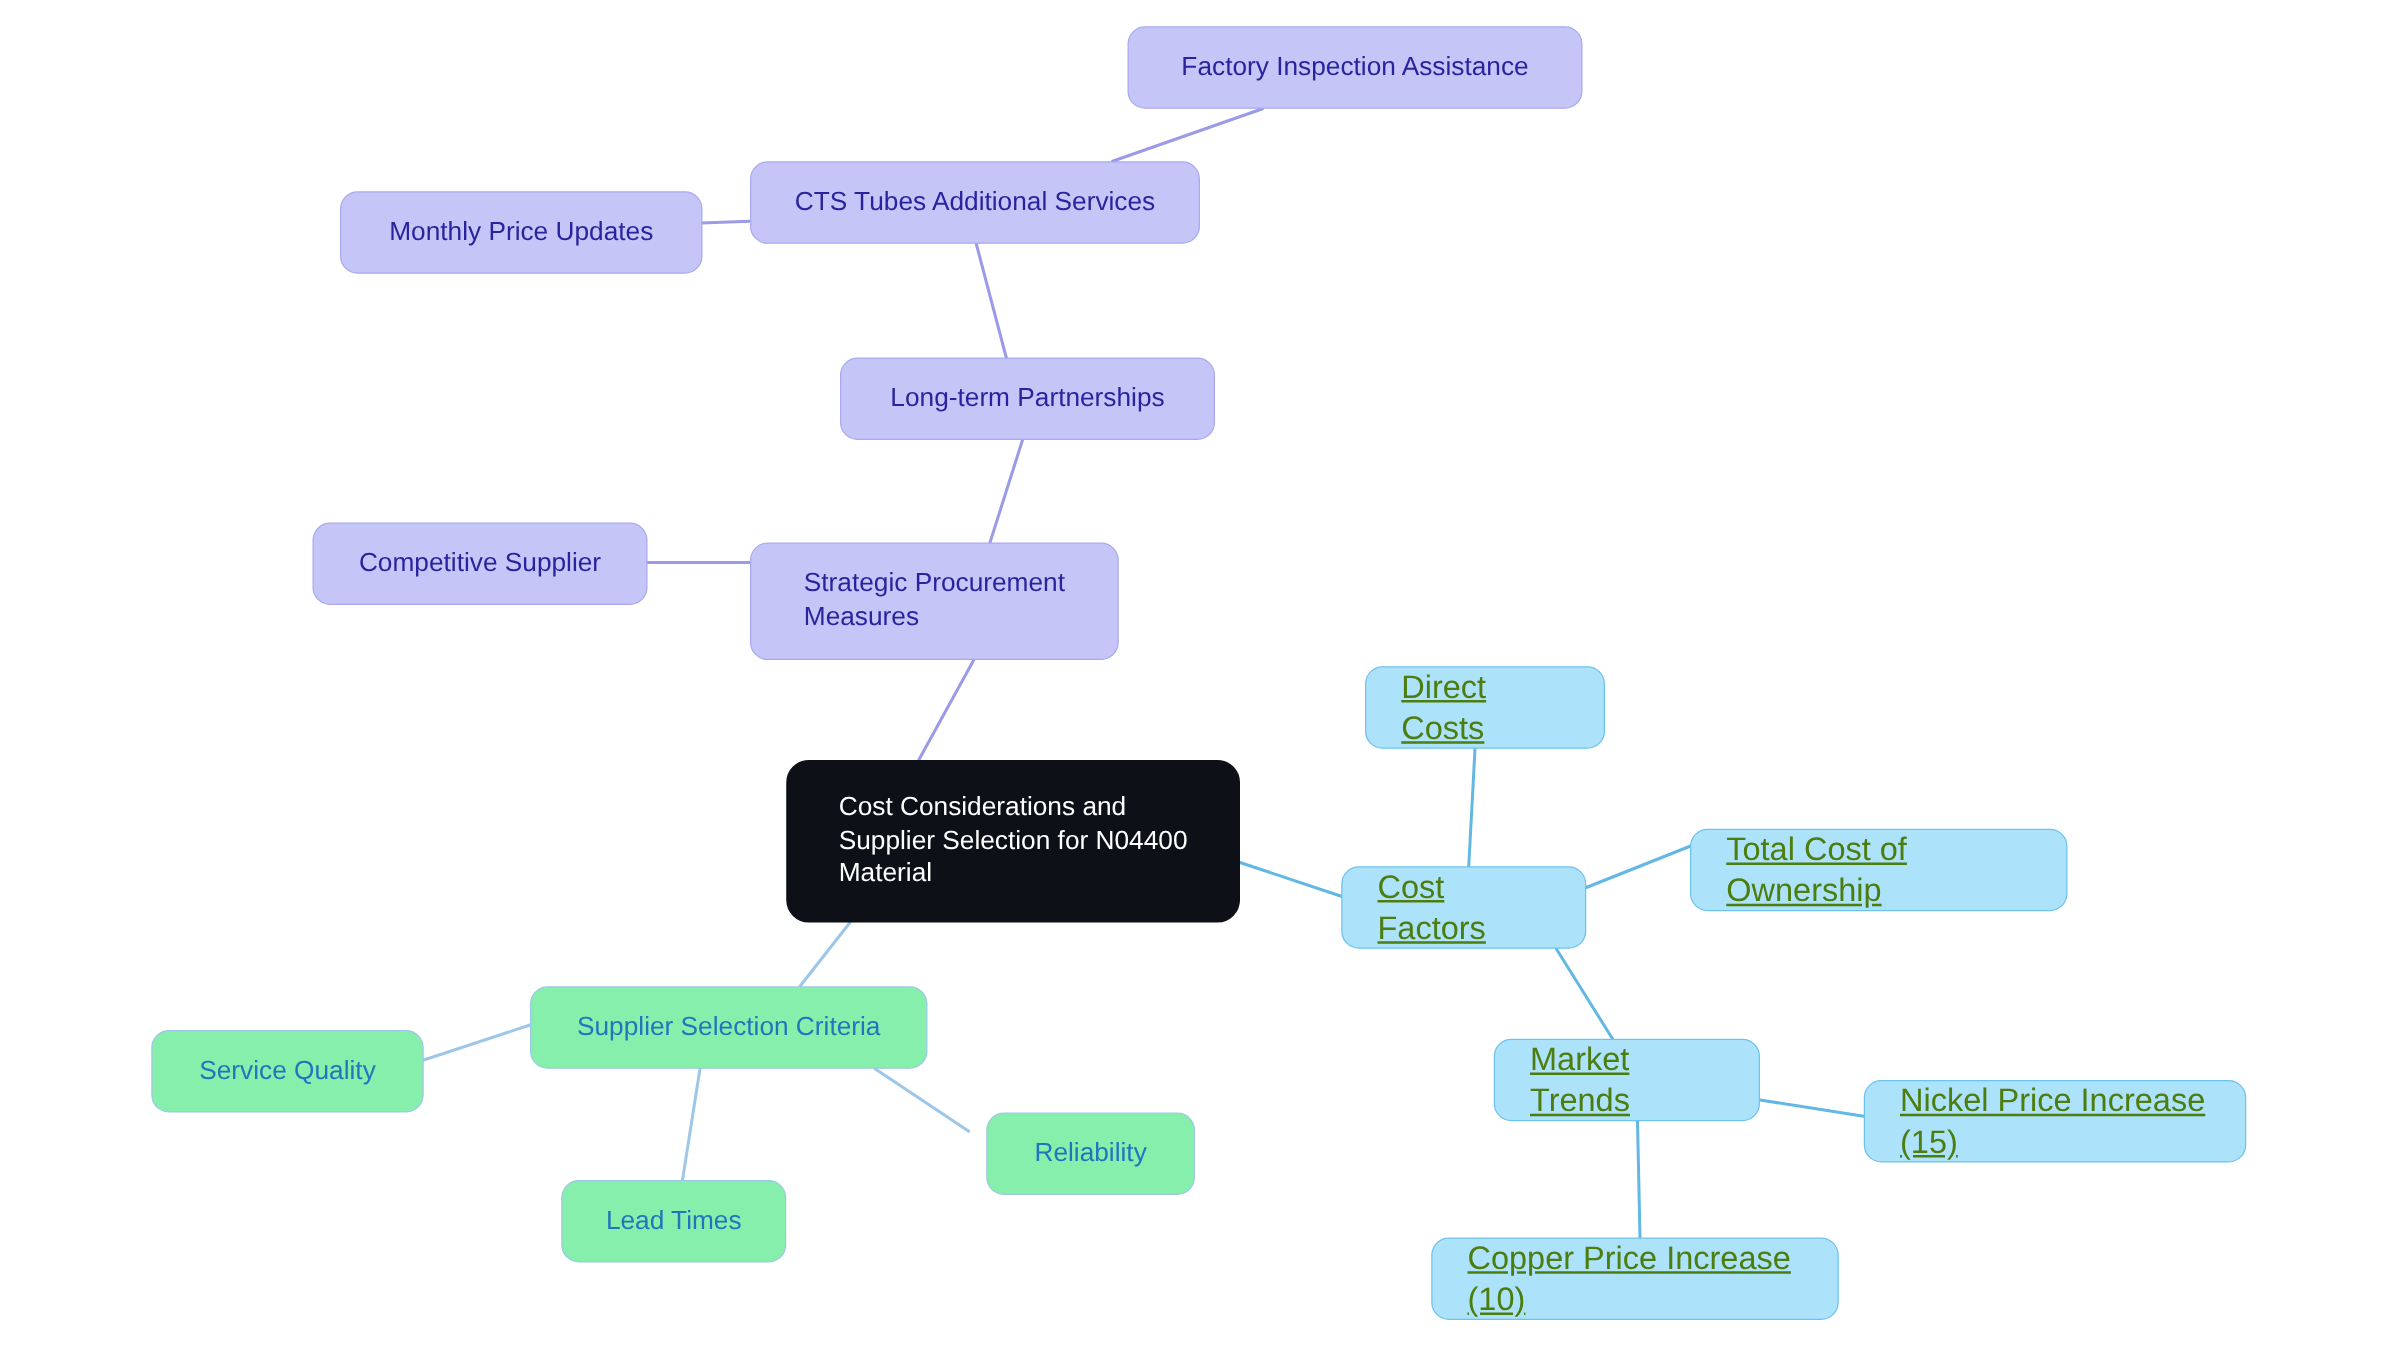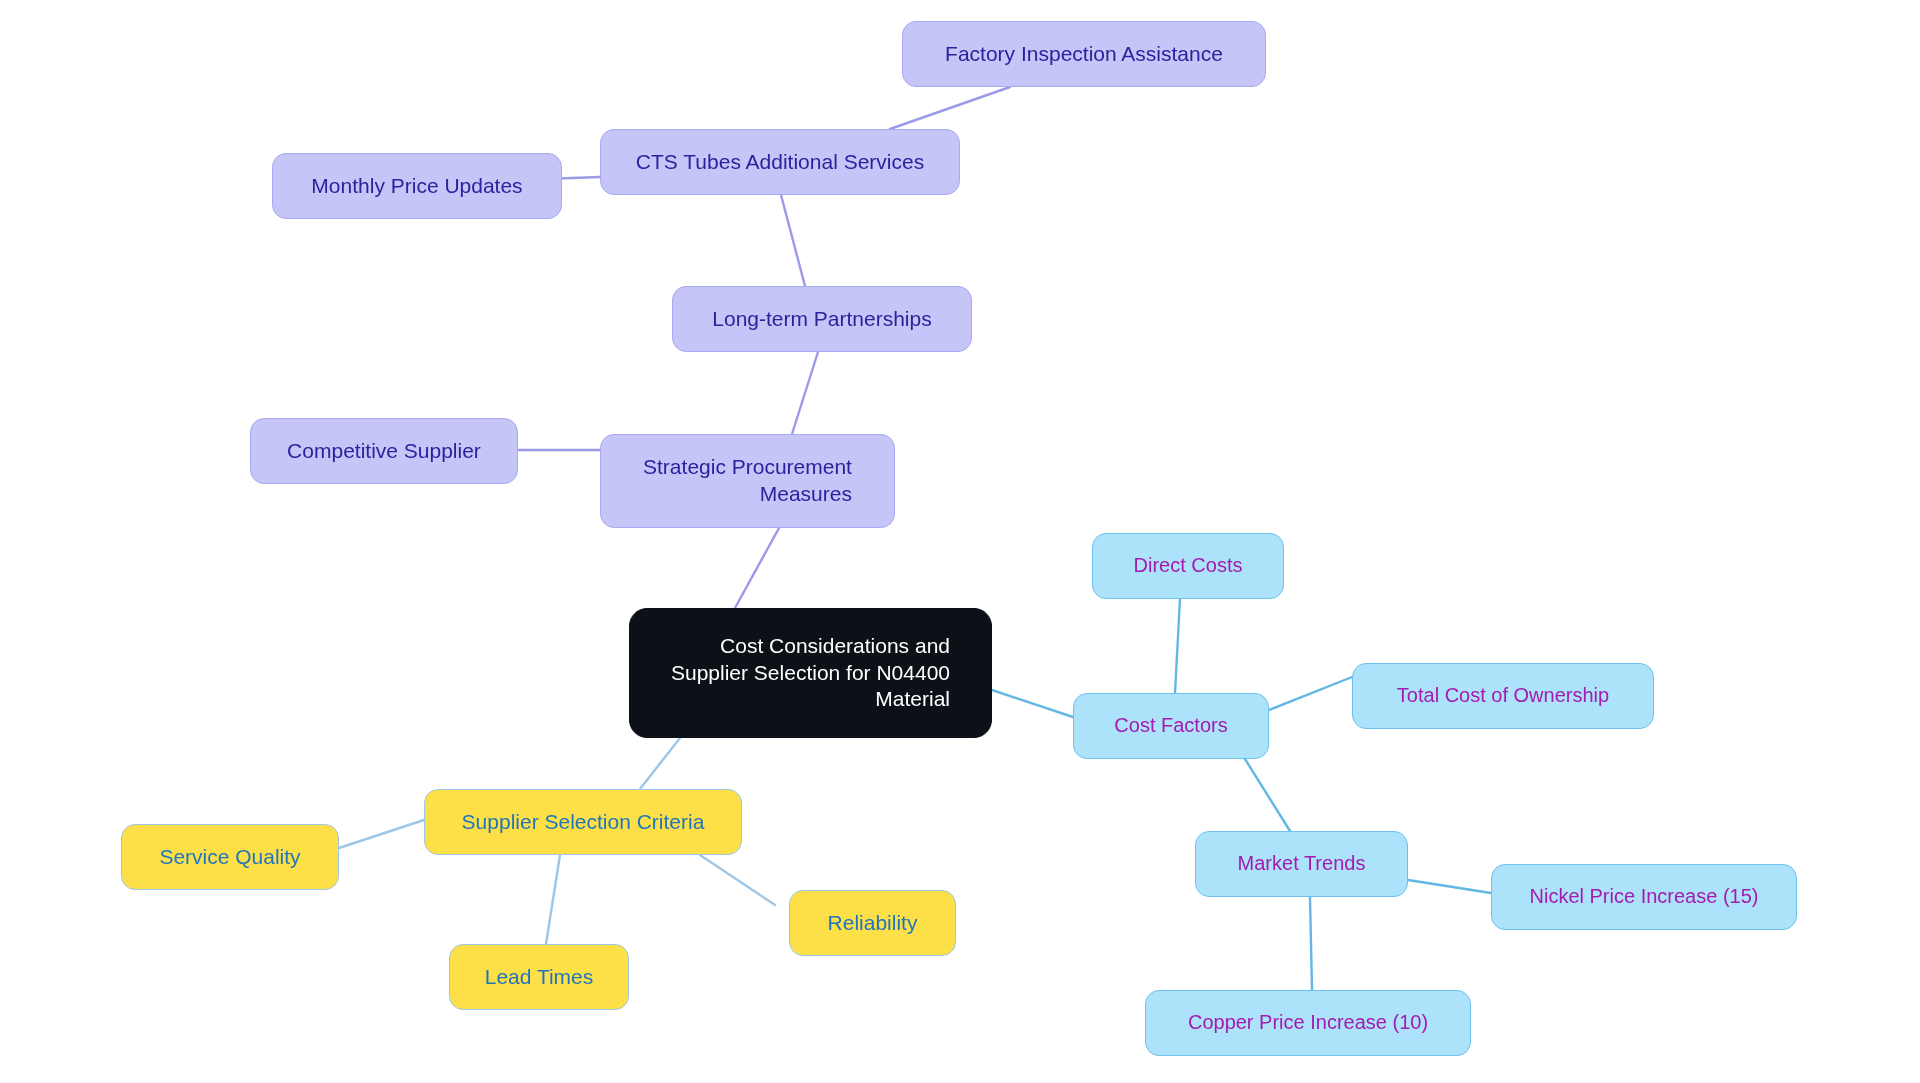--- a/index.html
+++ b/index.html
@@ -27,21 +27,21 @@
     width: 1920px;
     height: 1083px;
     pointer-events: none;
   }
   .node {
     position: absolute;
     box-sizing: border-box;
     display: flex;
     align-items: center;
     justify-content: center;
-    text-align: right;
+    text-align: left;
     border-radius: 14px;
     border-style: solid;
     border-width: 1px;
     line-height: 1.28;
     white-space: pre-line;
     padding: 0 28px;
   }
   .node.root {
     background: #0d1117;
     border-color: #0d1117;
@@ -51,25 +51,26 @@
   }
   .node.purple {
     background: #c5c6f7;
     border-color: #a8a9ef;
     color: #2a239e;
     font-size: 21px;
   }
   .node.cyan {
     background: #ade2fb;
     border-color: #6ec2ee;
-    color: #a21caf;
-    font-size: 20px;
+    color: #4d7c0f;
+    font-size: 26px;
+    text-decoration: underline;
   }
   .node.softblue {
-    background: #fde047;
+    background: #86efac;
     border-color: #9dc7e8;
     color: #2176bb;
     font-size: 21px;
   }
 </style>
 </head>
 <body>
 
 <div id="mindmap-canvas">
   <svg class="edge-layer" viewBox="0 0 1920 1083">

